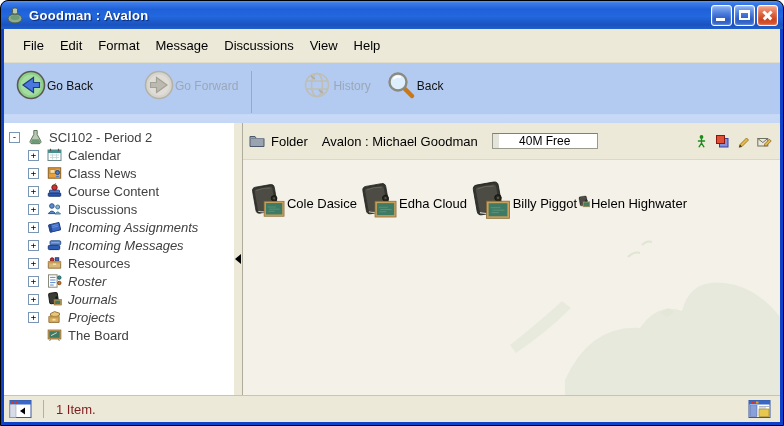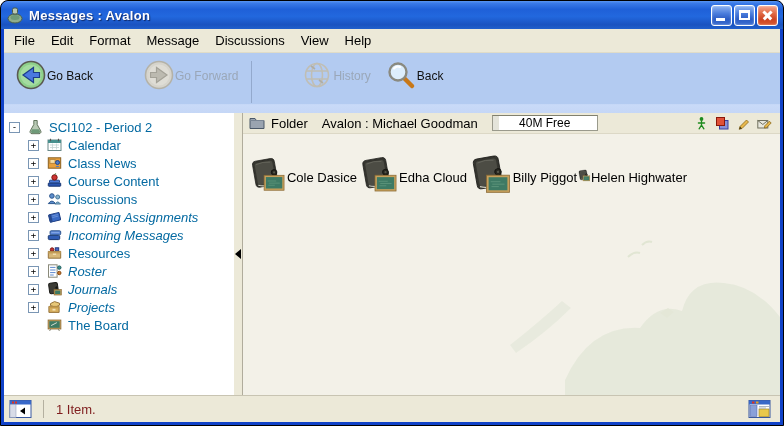--- a/index.html
+++ b/index.html
@@ -18,49 +18,49 @@
     background:linear-gradient(180deg,#8fb4f2 0%,#4a7cdc 40%,#2b5cc4 70%,#3d6ed0 100%);
     box-shadow:inset 0 0 2px rgba(255,255,255,.6);cursor:pointer;}
   .wbtn.close{background:linear-gradient(180deg,#f4a58c 0%,#e06844 40%,#cc4422 70%,#d85830 100%);}
   .g-min{position:absolute;left:4px;bottom:4px;width:9px;height:3px;background:#fff;}
   .g-max{position:absolute;left:4px;top:4px;width:11px;height:10px;border:2px solid #fff;border-top-width:3px;}
   .g-x1,.g-x2{position:absolute;left:4px;top:8px;width:11px;height:2.5px;background:#fff;}
   .g-x1{transform:rotate(45deg);} .g-x2{transform:rotate(-45deg);}
   
   .client{flex:1;min-height:0;margin:0 3px 3px;display:flex;flex-direction:column;background:#ece9d8;}
   
-  .menubar{height:24px;flex:none;background:#ece9d8;display:flex;align-items:center;
-    font-size:13px;color:#000;padding-left:2px;border-bottom:1px solid #e0dcc8;}
+  .menubar{height:34px;flex:none;background:#ece9d8;display:flex;align-items:center;
+    font-size:13px;color:#000;padding-left:11px;border-bottom:1px solid #e0dcc8;}
   .menu-item{padding:1px 8px;cursor:default;}
   
   .toolbar{height:60px;flex:none;display:flex;align-items:flex-start;padding:4px 4px 0 4px;
     background:linear-gradient(180deg,#b3cbf1 0%,#b3cbf1 85%,#c9daf8 86%,#c5d7f6 100%);}
   .tbtn{min-width:60px;padding:1px 6px 0;display:flex;flex-direction:row;align-items:center;
     font-size:12px;color:#111;cursor:pointer;border:1px solid transparent;border-radius:3px;}
   .tbtn .ticon30{width:32px;height:32px;margin-bottom:1px;}
   .tbtn.disabled{color:#9aa7b8;cursor:default;margin-left:36px;}
   .tool-sep{width:1px;height:42px;background:#93a9cd;margin:4px 6px 0;flex:none;}
   
   .main{flex:1;min-height:0;display:flex;}
   .tree{width:230px;flex:none;background:#fff;padding-top:5px;overflow:hidden;}
   .trow{height:18px;display:flex;align-items:center;padding-left:24px;cursor:default;white-space:nowrap;}
   .trow.root{padding-left:5px;}
   .expand{width:11px;height:11px;flex:none;border:1px solid #7a96b4;background:#fff;
     font:9px/9px "DejaVu Sans Mono",monospace;text-align:center;color:#000;margin-right:7px;cursor:pointer;}
   .expand.hidden-box{visibility:hidden;}
   .ticon{width:17px;height:16px;flex:none;margin-right:5px;}
   .ticon svg{width:100%;height:100%;display:block;}
-  .tlabel{font-size:13px;color:#0369a1;}
+  .tlabel{font-size:13px;color:#404040;}
   .tlabel.italic{font-style:italic;}
   .splitter{width:9px;flex:none;background:#ece9d8;border-right:1px solid #b0ac9c;position:relative;cursor:col-resize;}
   .collapse-arrow{position:absolute;top:50%;margin-top:-5px;left:1px;width:0;height:0;
     border-top:5px solid transparent;border-bottom:5px solid transparent;border-right:6px solid #000;cursor:pointer;}
   .right{flex:1;min-width:0;display:flex;flex-direction:column;}
   
-  .content-header{height:21px;flex:none;background:#ece9d8;display:flex;align-items:center;
+  .content-header{height:37px;flex:none;background:#ece9d8;display:flex;align-items:center;
     font-size:13px;color:#000;padding:0 8px 0 6px;border-bottom:1px solid #dcd8c6;}
   .ch-ico{width:16px;height:14px;flex:none;margin-right:6px;}
   .ch-text{margin-right:14px;white-space:nowrap;}
   .gauge{width:106px;height:16px;flex:none;background:#fff;border:1px solid #9a9a8c;
     border-top-color:#80806f;text-align:center;font-size:12px;line-height:14px;color:#000;position:relative;margin-right:10px;}
   .gauge i{position:absolute;left:0;top:0;bottom:0;width:6px;background:#e4e4da;}
   .gauge b{position:relative;font-weight:normal;}
   .ch-spacer{flex:1;}
   .hicon{width:15px;height:15px;flex:none;margin-left:6px;cursor:pointer;}
   .hicon svg{width:100%;height:100%;display:block;}
@@ -85,21 +85,21 @@
 <div class="window">
 
   <div class="titlebar">
     <span class="title-icon">
       <svg viewBox="0 0 18 18">
           <ellipse cx="9" cy="12.5" rx="7" ry="4.5" fill="#8fae8c" stroke="#4a5e4a"></ellipse>
           <rect x="6.5" y="2" width="5" height="6" rx="1.5" fill="#b9c9b4" stroke="#4a5e4a"></rect>
           <ellipse cx="9" cy="11.5" rx="4.5" ry="2.5" fill="#6f9a78"></ellipse>
         </svg>
     </span>
-    <span class="title-text">Messages : Avalon</span>
+    <span class="title-text">Goodman : Avalon</span>
     <span class="win-btns">
       <span class="wbtn">
           <i class="g-min"></i>
         </span>
       <span class="wbtn">
           <i class="g-max"></i>
         </span>
       <span class="wbtn close">
           <i class="g-x1"></i>
           <i class="g-x2"></i>

